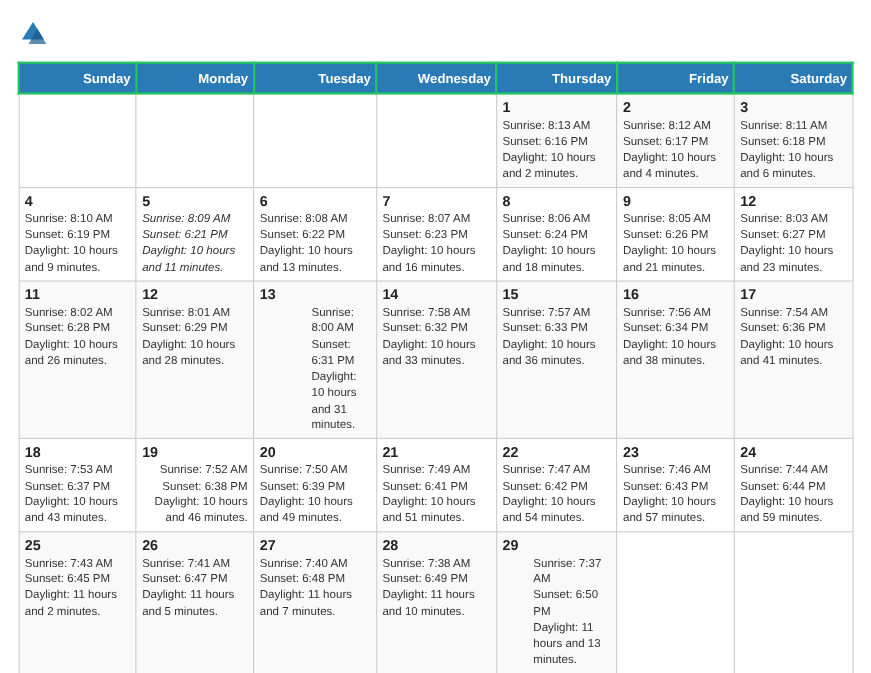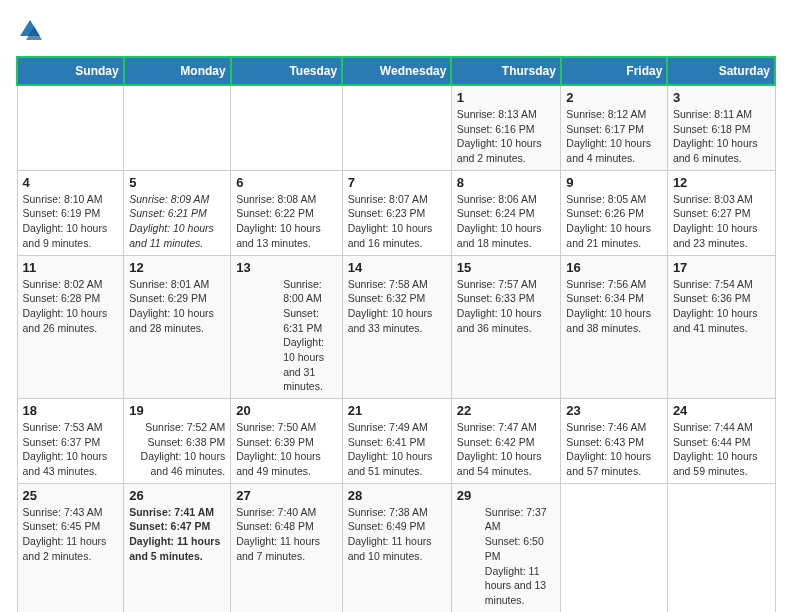--- a/index.html
+++ b/index.html
@@ -274,21 +274,21 @@
       </tr>
       <tr>
         <td>
           <div class="day-number">25</div>
           <div class="day-info" style="white-space: pre-line;">Sunrise: 7:43 AM
 Sunset: 6:45 PM
 Daylight: 11 hours and 2 minutes.</div>
         </td>
         <td>
           <div class="day-number">26</div>
-          <div class="day-info" style="white-space: pre-line; font-weight: bold;">Sunrise: 7:41 AM
+          <div class="day-info" style="white-space: pre-line;">Sunrise: 7:41 AM
 Sunset: 6:47 PM
 Daylight: 11 hours and 5 minutes.</div>
         </td>
         <td>
           <div class="day-number">27</div>
           <div class="day-info" style="white-space: pre-line;">Sunrise: 7:40 AM
 Sunset: 6:48 PM
 Daylight: 11 hours and 7 minutes.</div>
         </td>
         <td>

